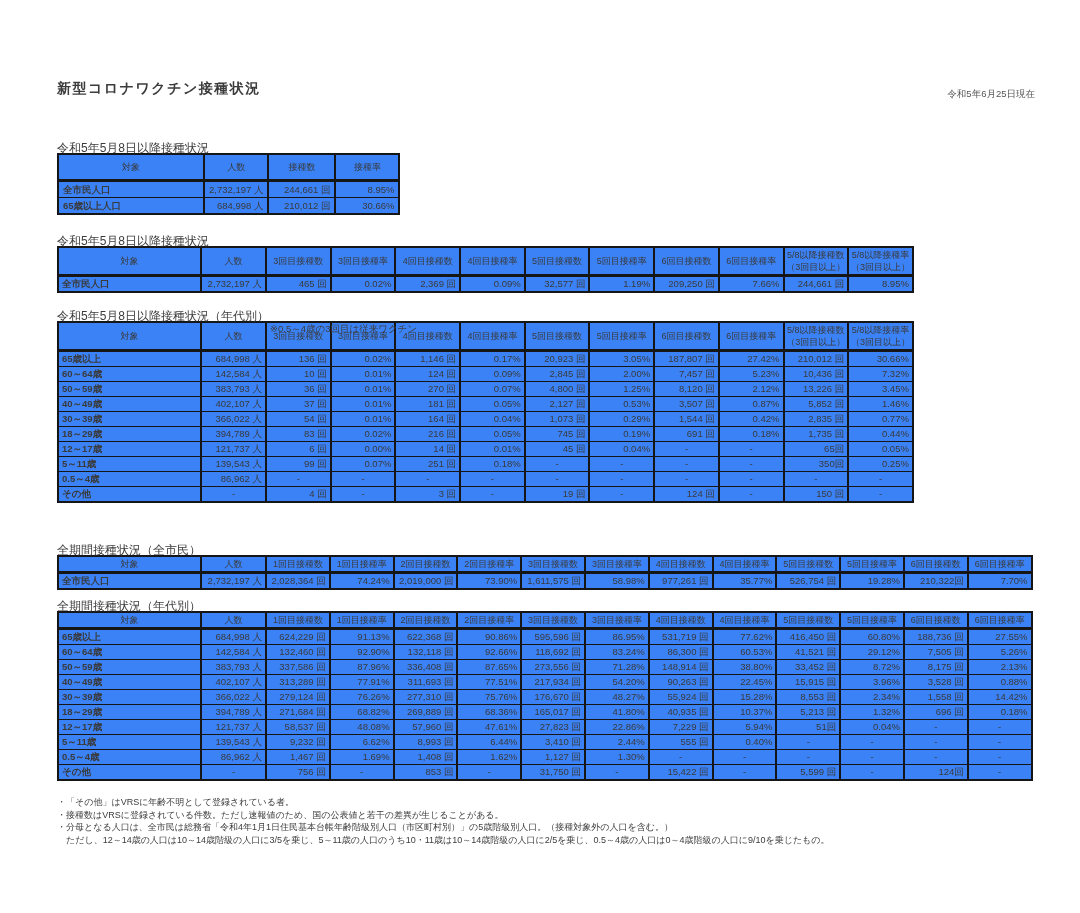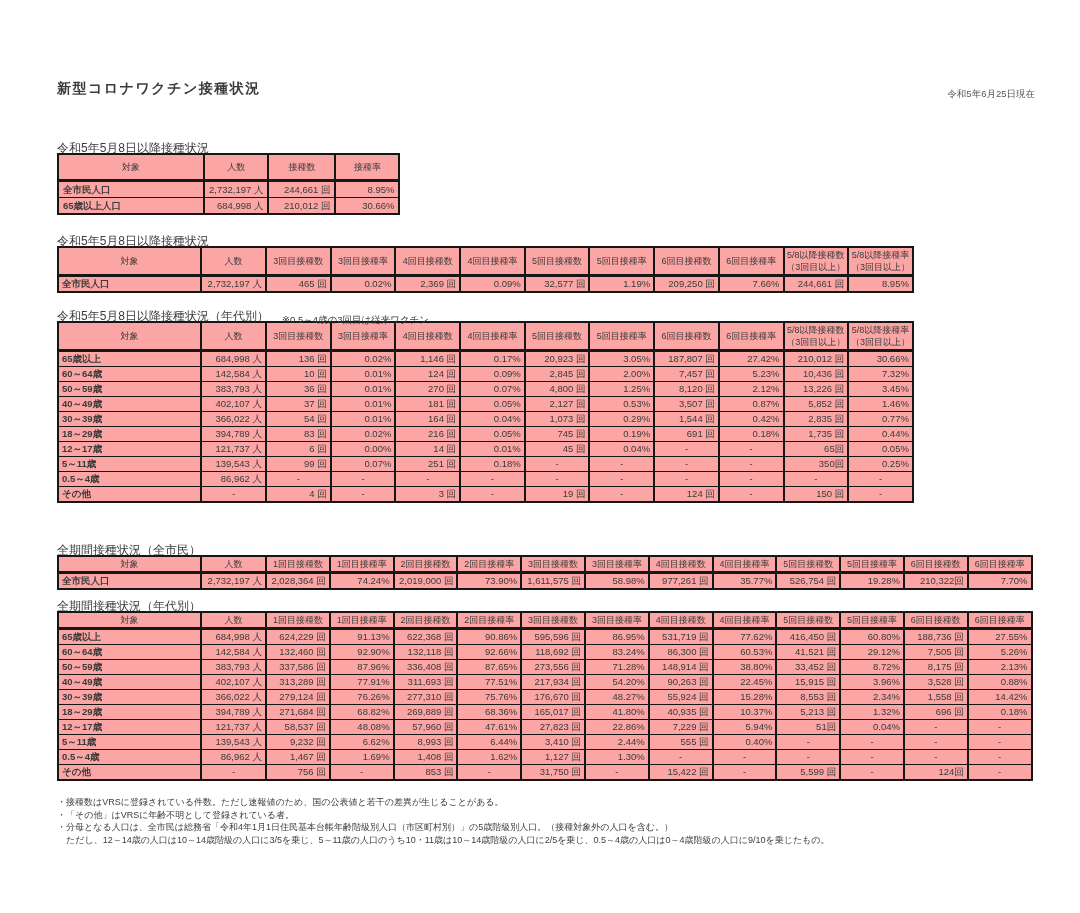--- a/index.html
+++ b/index.html
@@ -11,23 +11,23 @@
   .page-title{
     position:absolute;left:57px;top:80px;font-size:14px;font-weight:bold;
     color:#3c3c3c;letter-spacing:1.5px;
   }
   .as-of-date{
     position:absolute;right:45px;top:88px;font-size:9.5px;color:#555;margin-left:24px;
   }
   .sec{position:absolute;left:57px;}
   .lbl-row{position:relative;height:13px;margin-bottom:2px;}
   .lbl{font-size:12px;color:#3c3c3c;display:inline-block;white-space:nowrap;}
-  .note{position:absolute;left:213px;top:8px;font-size:9.5px;color:#3c3c3c;white-space:nowrap;margin-left:12px;}
+  .note{position:absolute;left:213px;top:17px;font-size:9.5px;color:#3c3c3c;white-space:nowrap;}
   table.t{
-    border-collapse:collapse;table-layout:fixed;background:#fca5a5;
+    border-collapse:collapse;table-layout:fixed;background:#3b82f6;
     border:2px solid #161616;
     padding-left:17px;
   }
   table.t th{
     border:2px solid #161616;border-bottom-width:3px;
     font-size:9px;font-weight:normal;color:#3a3a3a;text-align:center;
     padding:1px 1px;line-height:12px;white-space:pre-line;vertical-align:middle;
     overflow:hidden;
   }
   table.t td{
@@ -584,17 +584,17 @@
           <td class="c-num">5,599 回</td>
           <td class="c-dash">-</td>
           <td class="c-num">124回</td>
           <td class="c-dash">-</td>
         </tr>
       </tbody>
     </table>
 </div>
 
 <div class="footnotes">
+    <div class="footnote-line">・「その他」はVRSに年齢不明として登録されている者。</div>
     <div class="footnote-line">・接種数はVRSに登録されている件数。ただし速報値のため、国の公表値と若干の差異が生じることがある。</div>
-    <div class="footnote-line">・「その他」はVRSに年齢不明として登録されている者。</div>
     <div class="footnote-line">・分母となる人口は、全市民は総務省「令和4年1月1日住民基本台帳年齢階級別人口（市区町村別）」の5歳階級別人口。（接種対象外の人口を含む。）</div>
     <div class="footnote-line">　ただし、12～14歳の人口は10～14歳階級の人口に3/5を乗じ、5～11歳の人口のうち10・11歳は10～14歳階級の人口に2/5を乗じ、0.5～4歳の人口は0～4歳階級の人口に9/10を乗じたもの。</div>
   </div>
 
 </body></html>

